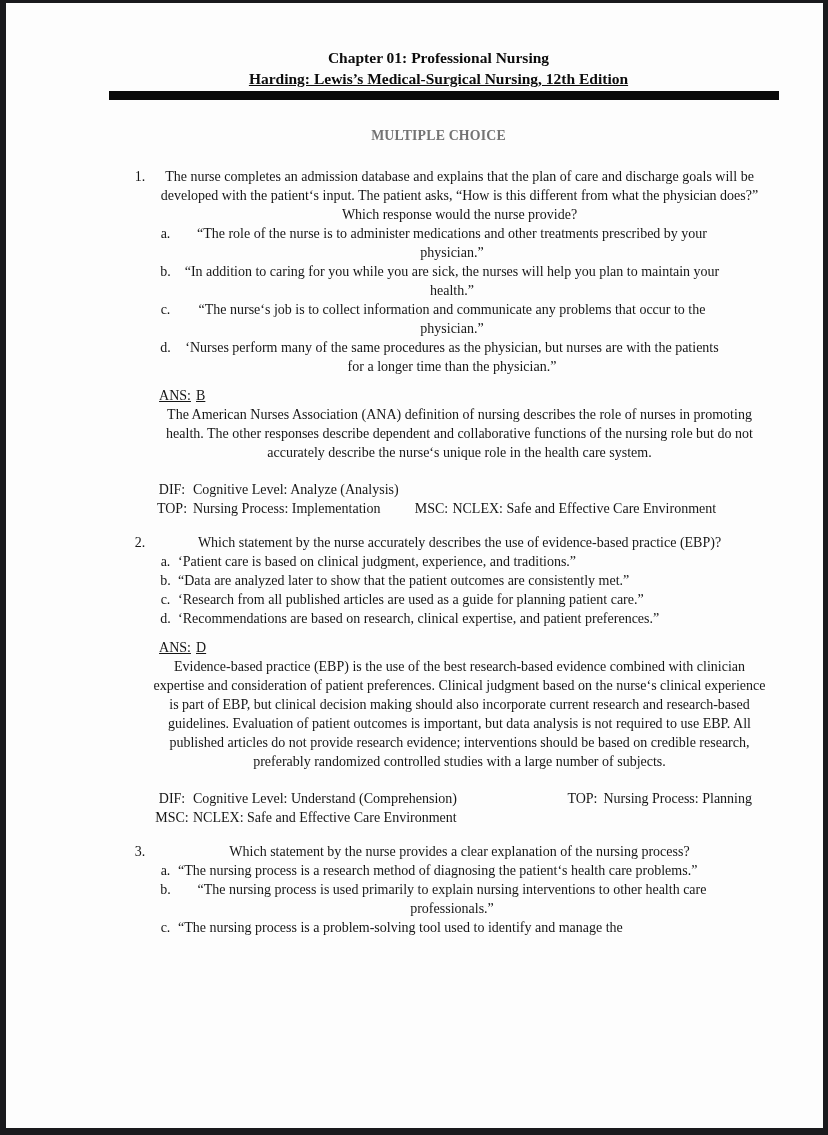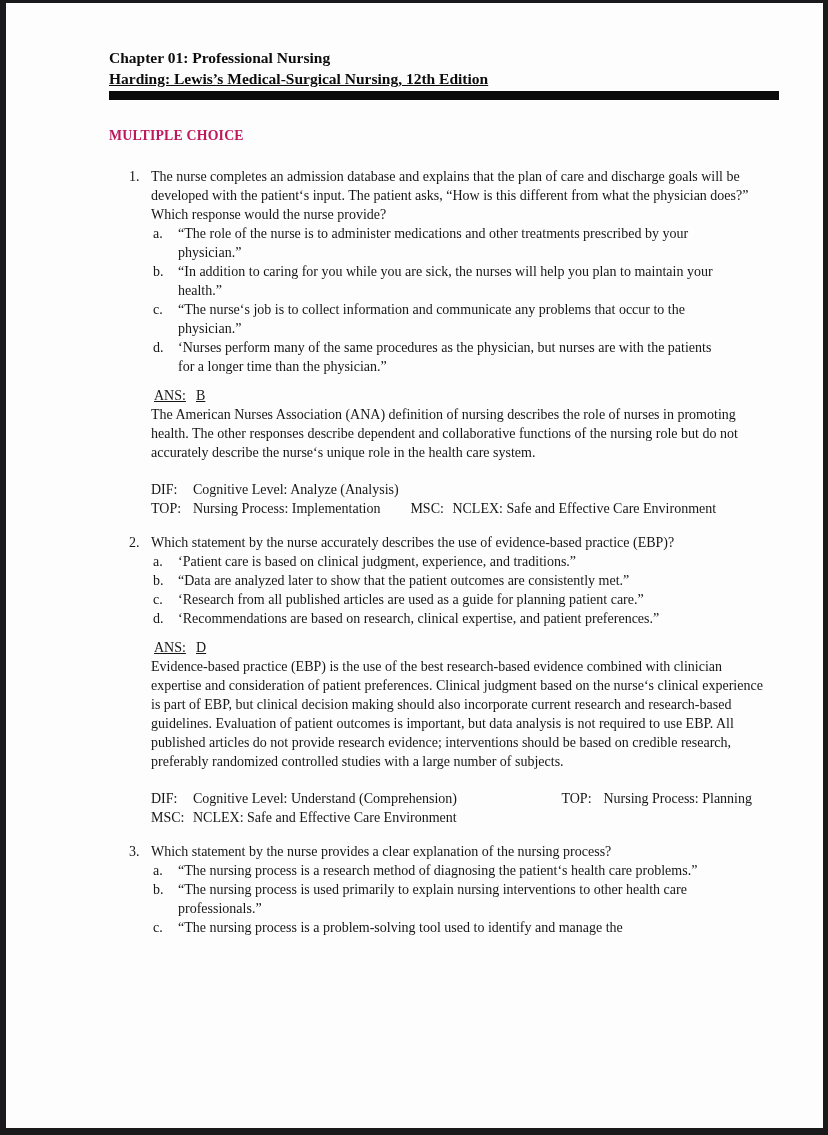--- a/index.html
+++ b/index.html
@@ -8,20 +8,21 @@
     background: #1a1a1d;
     width: 828px;
     height: 1135px;
     overflow: hidden;
   }
   .viewport {
     position: relative;
     width: 828px;
     height: 1135px;
     background: #1a1a1d;
+    text-align: center;
   }
   .page {
     position: absolute;
     left: 6px;
     top: 3px;
     right: 5px;
     bottom: 7px;
     background: #fdfdfd;
     overflow: hidden;
   }
@@ -44,21 +45,21 @@
     height: 9px;
     background: #0a0a0a;
     margin-top: 2px;
     width: 670px;
   }
   .section-title {
     margin-top: 26px;
     font-weight: bold;
     font-size: 13.8px;
     letter-spacing: 0.2px;
-    color: #be185d;
+    color: #737373;
   }
   .question {
     display: flex;
     margin-top: 15px;
   }
   .questions > .question:first-child { margin-top: 22px; }
   .q-num {
     flex: none;
     width: 22px;
     margin-left: 20px;

